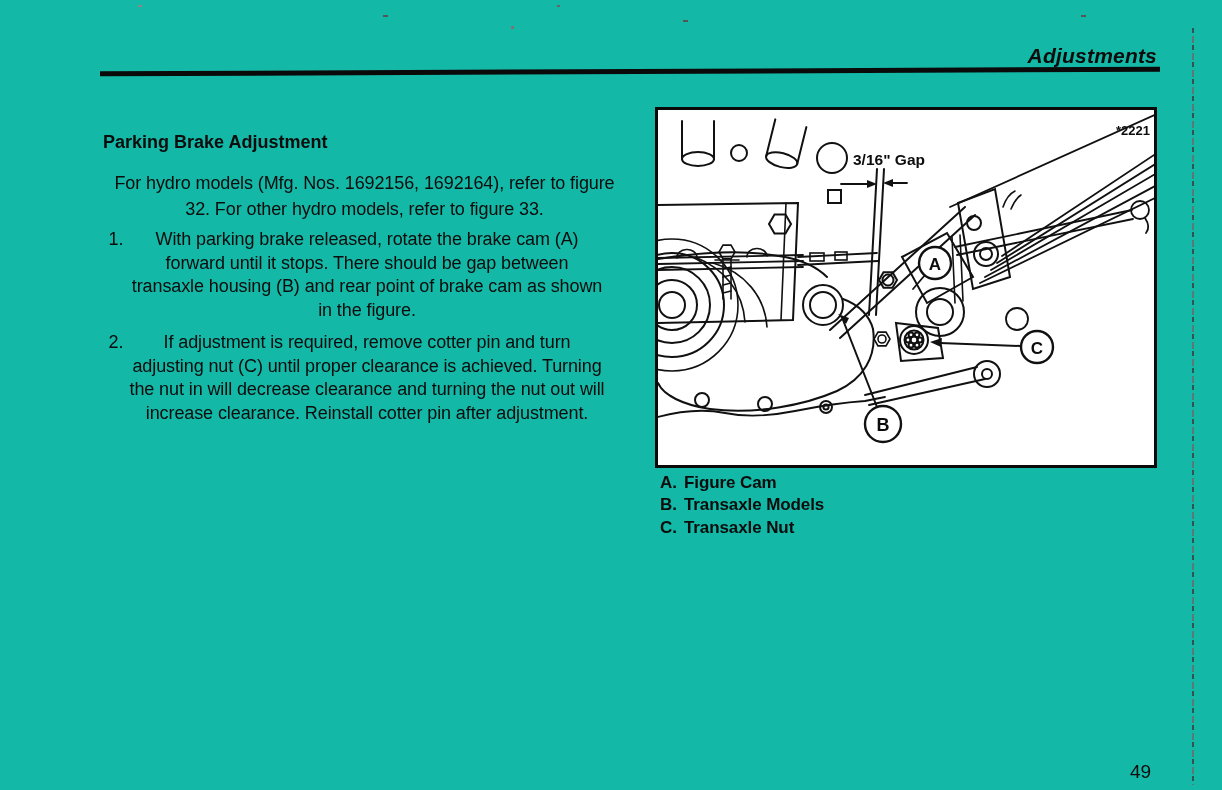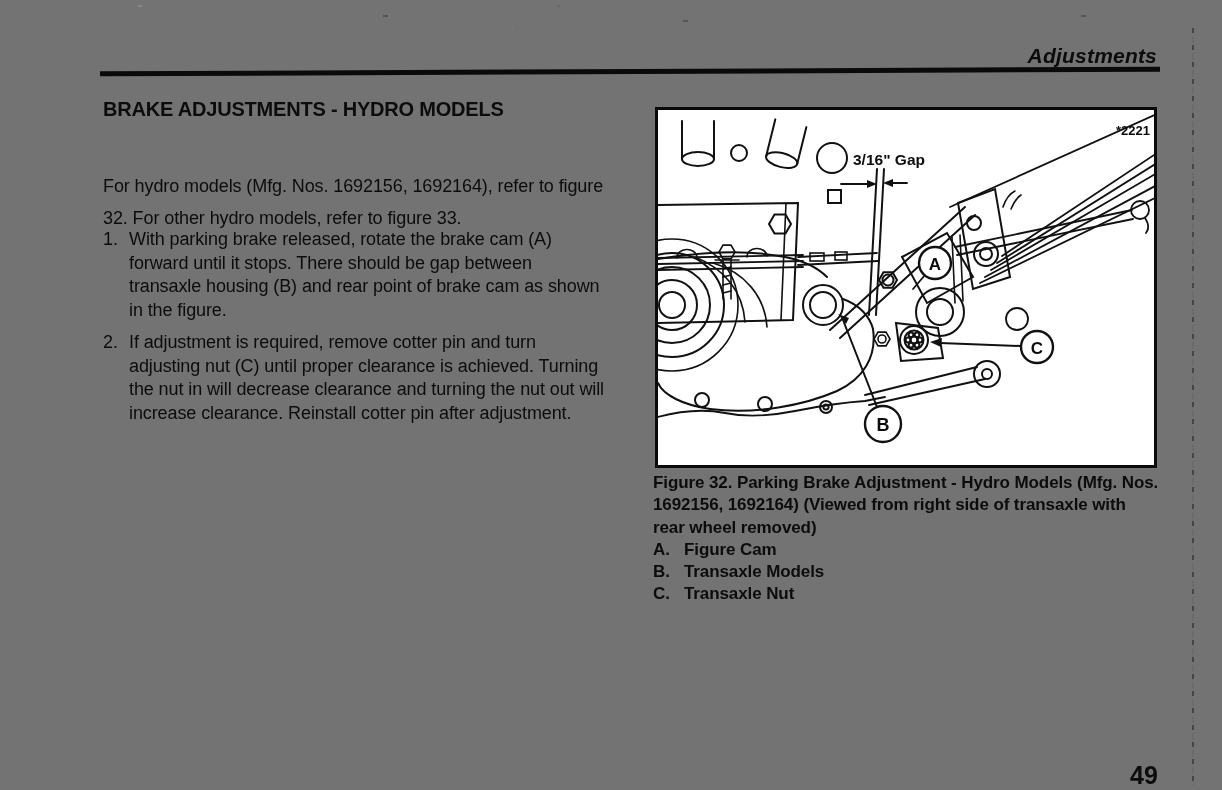--- a/index.html
+++ b/index.html
@@ -4,21 +4,21 @@
 <style>
   * { margin: 0; padding: 0; box-sizing: border-box; }
   html, body { width: 1222px; height: 790px; }
   body {
     font-family: "Liberation Sans", sans-serif;
     background: #ffffff;
     color: #0c0c0c;
     position: relative;
     overflow: hidden;
   }
-  .page { position: absolute; inset: 0; background: #737373; }
+  .page { position: absolute; inset: 0; background: #14b8a6; text-align: center; }
 
   
   .running-header {
     position: absolute;
     top: 44px; right: 65px;
     font-style: italic;
     font-weight: bold;
     font-size: 21px;
     letter-spacing: 0.2px;
   }
@@ -37,23 +37,23 @@
     font-size: 20px; font-weight: bold;
     letter-spacing: -0.2px;
   }
   .subsection-heading {
     position: absolute;
     left: 103px; top: 132px;
     font-size: 18px; font-weight: bold;
   }
   .intro {
     position: absolute;
-    left: 103px; top: 170px;
+    left: 112px; top: 170px;
     width: 505px;
-    font-size: 18px; line-height: 32px;
+    font-size: 18px; line-height: 26px;
     letter-spacing: -0.1px;
   }
   .steps {
     position: absolute;
     left: 103px; top: 228px;
     width: 502px;
     list-style: none;
   }
   .step {
     display: flex;
@@ -85,21 +85,21 @@
     font-size: 17px; line-height: 22.3px;
     letter-spacing: -0.1px;
   }
   .legend { margin-top: 0; }
   .legend-row { display: flex; }
   .legend-key { flex: 0 0 31px; }
 
   .page-number {
     position: absolute;
     left: 1130px; top: 761px;
-    font-size: 25px; font-weight: bold;
+    font-size: 19px; font-weight: normal;
   }
 
   
   .scan-line {
     position: absolute;
     left: 1192px; top: 28px;
     width: 2px; height: 757px;
     background: repeating-linear-gradient(180deg,
       #3a3a3a 0px, #3a3a3a 5px,
       rgba(0,0,0,0) 5px, rgba(0,0,0,0) 8px,
@@ -117,21 +117,21 @@
   <div class="speck" style="left:138px;top:5px;width:4px;height:2px;background:#888"></div>
   <div class="speck" style="left:383px;top:15px;width:5px;height:2px"></div>
   <div class="speck" style="left:511px;top:26px;width:3px;height:3px;background:#777"></div>
   <div class="speck" style="left:557px;top:5px;width:3px;height:2px;background:#666"></div>
   <div class="speck" style="left:683px;top:20px;width:5px;height:2px"></div>
   <div class="speck" style="left:1081px;top:15px;width:5px;height:2px"></div>
 
   <div class="running-header">Adjustments</div>
   <div class="header-rule"></div>
 
-  <div class="section-heading">BRAKE ADJUSTMENTS - HYDRO MODELS</div>
+  <div class="subsection-heading">Parking Brake Adjustment</div>
   <p class="intro">For hydro models (Mfg. Nos. 1692156, 1692164), refer to figure 32. For other hydro models, refer to figure 33.</p>
 
   <ol class="steps">
     <li class="step">
       <span class="num">1.</span>
       <span class="txt">With parking brake released, rotate the brake cam (A) forward until it stops. There should be gap between transaxle housing (B) and rear point of brake cam as shown in the figure.</span>
     </li>
     <li class="step">
       <span class="num">2.</span>
       <span class="txt">If adjustment is required, remove cotter pin and turn adjusting nut (C) until proper clearance is achieved. Turning the nut in will decrease clearance and turning the nut out will increase clearance. Reinstall cotter pin after adjustment.</span>
@@ -284,21 +284,20 @@
           <text x="382" y="246.5" text-anchor="middle" font-size="17" stroke="none">C</text>
         </g>
       </g>
 
       <text x="495" y="28" text-anchor="end" font-size="13">*2221</text>
       <text x="198" y="58" font-size="15.5">3/16" Gap</text>
     </svg>
   </div>
 
   <div class="caption-block">
-    <p>Figure 32. Parking Brake Adjustment - Hydro Models (Mfg. Nos. 1692156, 1692164) (Viewed from right side of transaxle with rear wheel removed)</p>
     <div class="legend">
       <div class="legend-row">
         <span class="legend-key">A.</span>
         <span class="legend-label">Figure Cam</span>
       </div>
       <div class="legend-row">
         <span class="legend-key">B.</span>
         <span class="legend-label">Transaxle Models</span>
       </div>
       <div class="legend-row">

